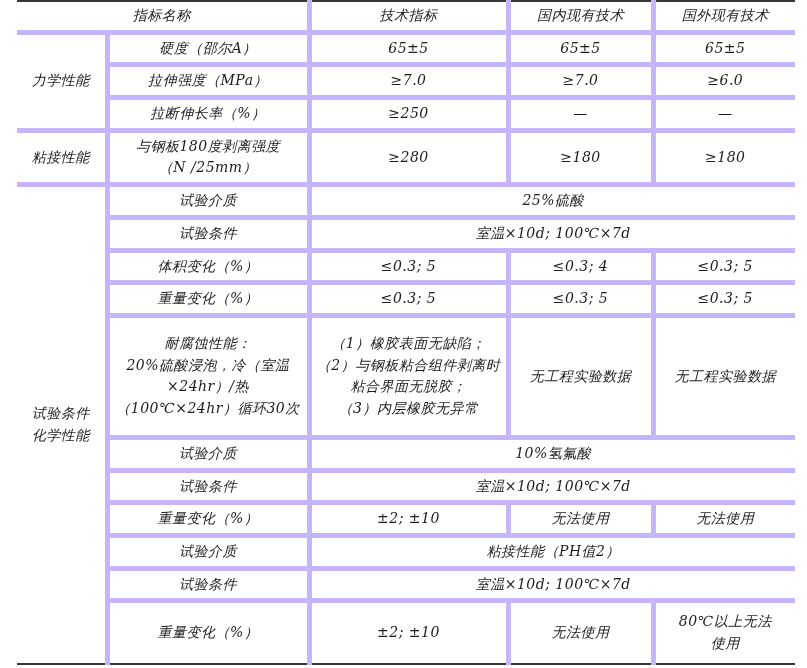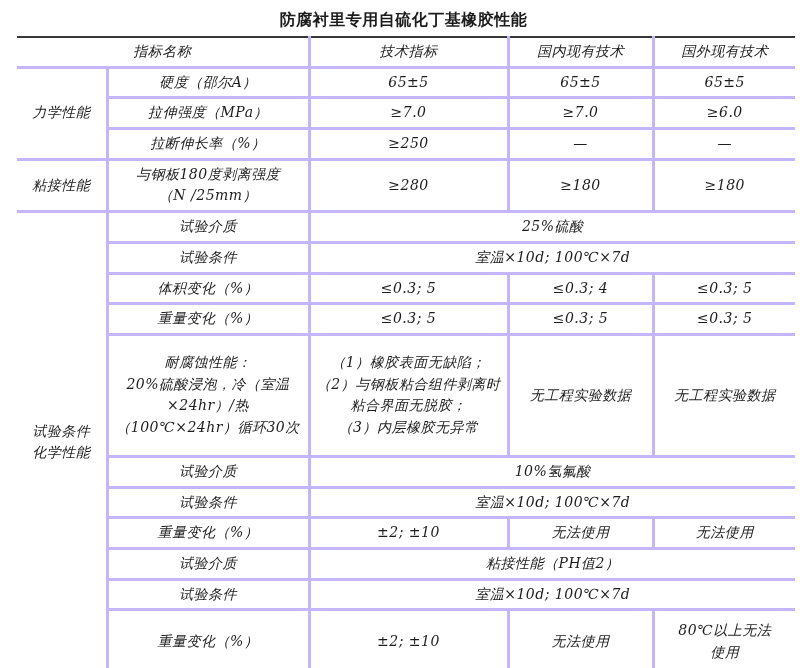--- a/index.html
+++ b/index.html
@@ -29,21 +29,21 @@
     border-top: 2px solid #383838;
     border-bottom: 2px solid #383838;
     font-style: italic;
   }
   col.c-cat  { width: 90px; }
   col.c-name { width: 202px; }
   col.c-tech { width: 199px; }
   col.c-dom  { width: 145px; }
   col.c-for  { width: 142px; }
   th, td {
-    border: 3px solid #c4b5fd;
+    border: 5px solid #c4b5fd;
     font-size: 14px;
     font-weight: normal;
     text-align: center;
     vertical-align: middle;
     padding: 3px 5px;
     line-height: 1.55;
     letter-spacing: 0.5px;
     overflow: hidden;
   }
   .edge-l { border-left: 0 !important; }
@@ -56,21 +56,20 @@
   tr.r-std  { height: 28px; }
   tr.r-bond { height: 43px; }
   tr.r-big  { height: 122px; }
   tr.r-last { height: 63px; }
 </style>
 </head>
 <body>
 
 <div class="page">
 
-  <div class="title">防腐衬里专用自硫化丁基橡胶性能</div>
 
   <table class="spec">
     <colgroup>
       <col class="c-cat">
         <col class="c-name">
         <col class="c-tech">
         <col class="c-dom">
         <col class="c-for">
     </colgroup>
     <thead>

